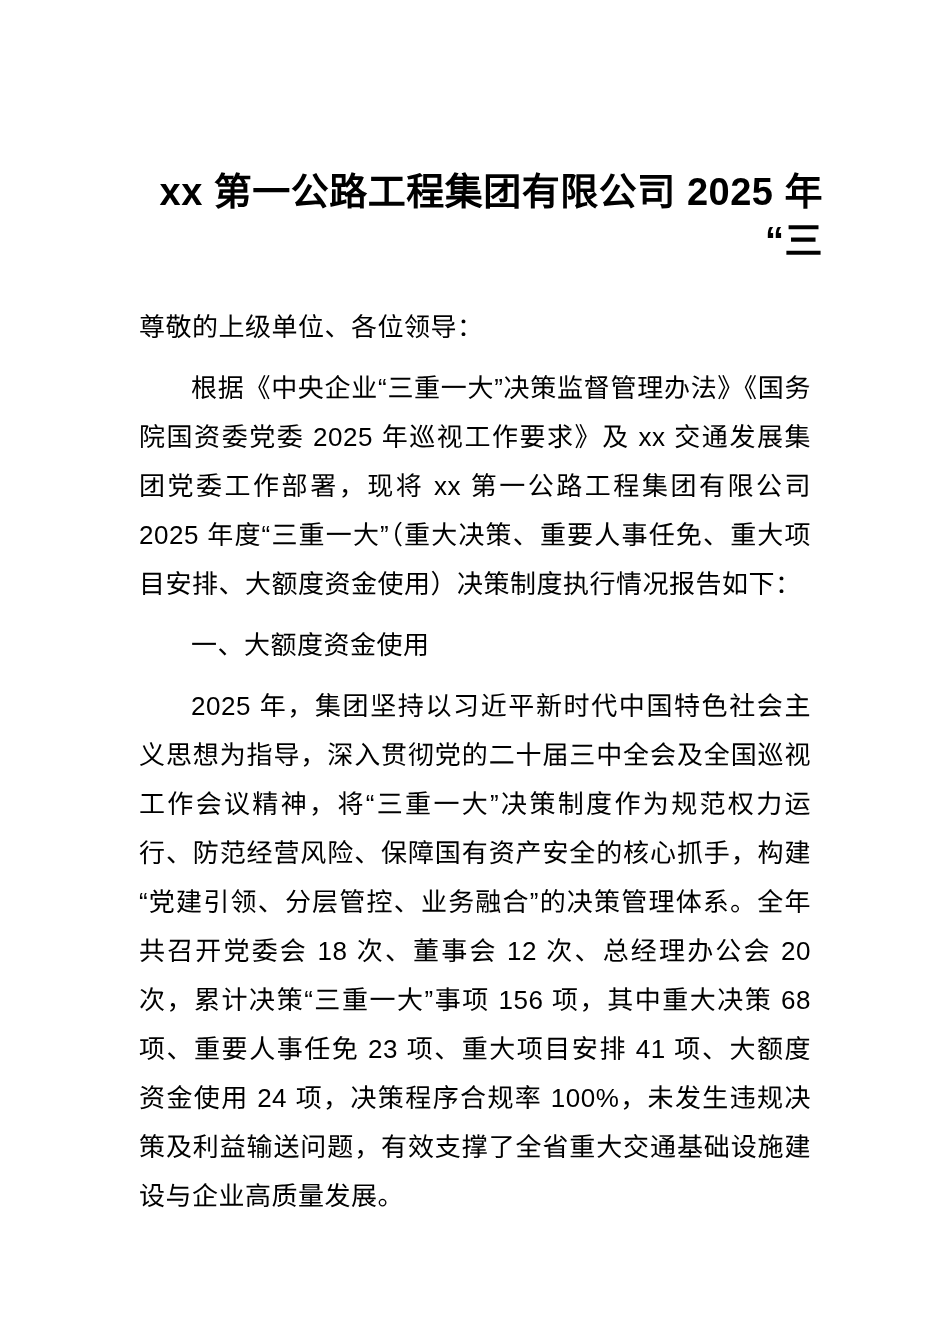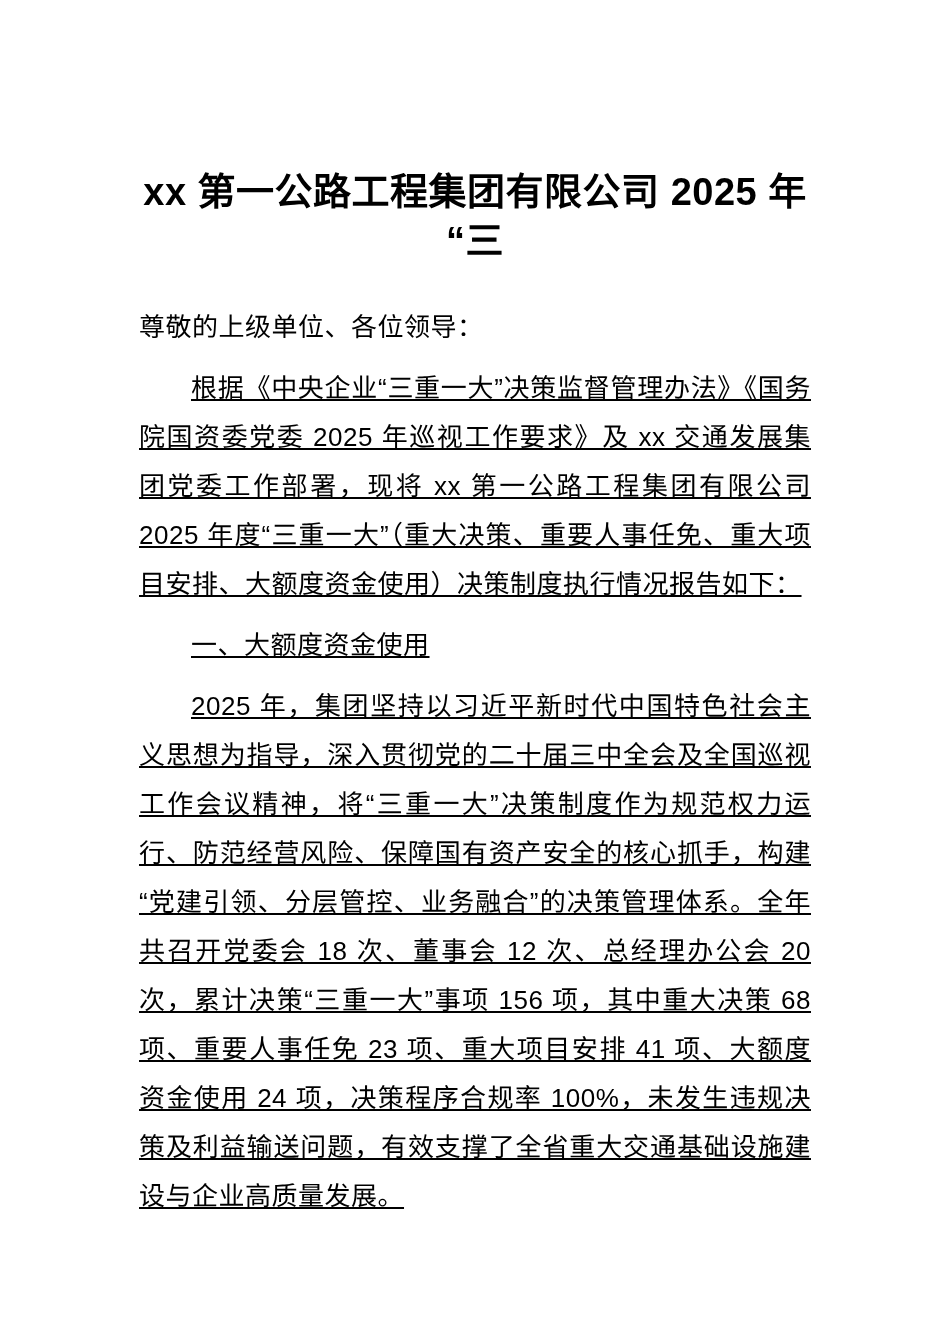--- a/index.html
+++ b/index.html
@@ -17,37 +17,36 @@
     box-sizing: border-box;
     padding: 0 127px;
     overflow: hidden;
     font-family: "Liberation Sans", "DejaVu Sans", sans-serif;
   }
   .doc-title {
     margin: 168px 0 37px 0;
     font-size: 38px;
     line-height: 49px;
     font-weight: 600;
-    text-align: center;
+    text-align: right;
     letter-spacing: 0.5px;
   }
   .doc-title .title-line {
     display: block;
   }
   .para {
     margin: 12px;
     font-size: 26px;
     line-height: 49px;
     text-align: justify;
     text-justify: inter-ideograph;
     letter-spacing: 0.5px;
   }
   .para.indent {
     text-indent: 2em;
-    text-decoration: underline;
   }
 </style>
 </head>
 <body>
 
 <div class="page">
 
   <h1 class="doc-title">
     <span class="title-line">xx 第一公路工程集团有限公司 2025 年“三</span>
   </h1>

